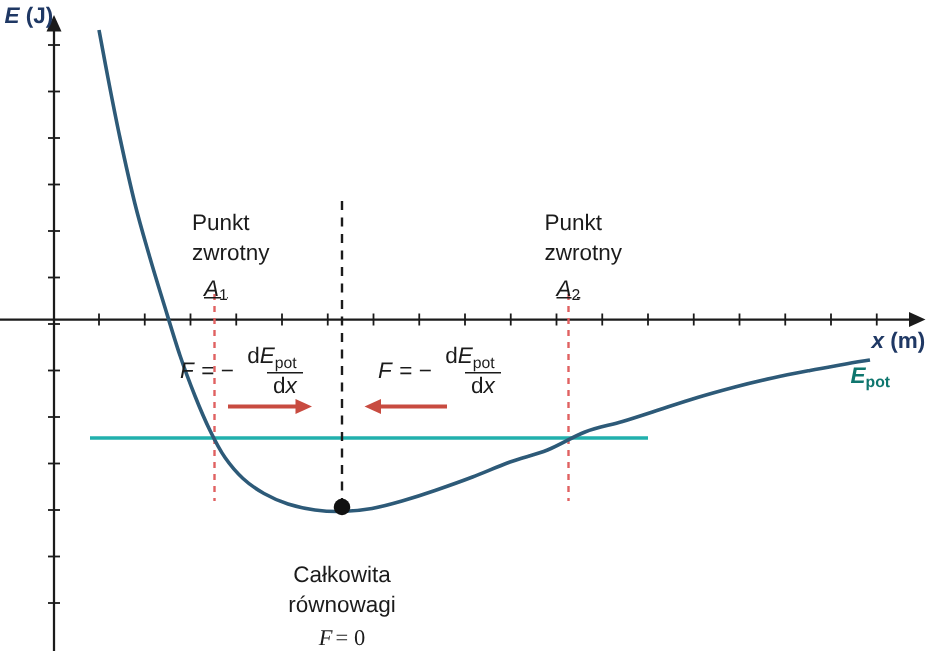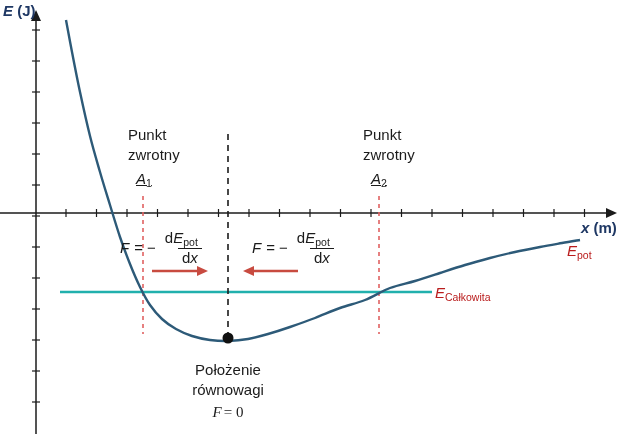--- a/index.html
+++ b/index.html
@@ -2,28 +2,28 @@
 <html><head>
 <meta charset="utf-8">
 <style>
   html,body{margin:0;padding:0;background:#ffffff;}
   .fig{position:relative;width:624px;height:434px;background:#ffffff;overflow:hidden;
        font-family:"Liberation Sans", sans-serif;color:#1b1b1b;}
   .fig svg{position:absolute;left:0;top:0;}
   .lbl{position:absolute;font-size:15px;line-height:1.3;}
   .it{font-style:italic;}
   .navy{color:#1f3864;font-weight:bold;}
-  .pre{white-space:pre-line;}
+  .pre{white-space:pre-line;margin-top:14px;}
   sub{font-size:10.5px;vertical-align:-3px;}
   .tp-point{margin-top:5px;margin-left:8px;text-decoration:underline;}
   .formula{display:inline-flex;align-items:center;gap:5px;font-size:15px;}
   .frac{display:inline-flex;flex-direction:column;align-items:flex-end;}
   .frac .num,.frac .den{display:block;padding:0 4px;line-height:1.15;}
   .frac .den{border-top:1.4px solid #1b1b1b;}
-  .curve-lbl{color:#b91c1c;font-weight:normal;font-size:15px;}
+  .curve-lbl{color:#0f766e;font-weight:bold;font-size:15px;}
   .eq-label{width:144px;text-align:center;}
   .eq-cond{margin-top:4px;font-family:Liberation Serif, serif;}
   .eq-cond .cond{margin-left:2px;}
 </style>
 </head>
 <body>
 
 <div class="fig">
 
   <svg id="chart-svg" width="624" height="434" viewBox="0 0 624 434">
@@ -103,21 +103,20 @@
     <span class="it">F</span>
     <span>= −</span>
     <span class="frac">
       <span class="num"><span>d</span><span class="it">E</span><sub>pot</sub></span>
       <span class="den"><span>d</span><span class="it">x</span></span>
     </span>
   </div>
 
   <div class="lbl curve-lbl" style="left:567px;top:241px;"><span class="it">E</span><sub>pot</sub></div>
 
-  <div class="lbl curve-lbl" style="left:435px;top:283px;"><span class="it">E</span><sub>Całkowita</sub></div>
 
   <div class="lbl eq-label" style="left:156px;top:360px;">
-    <div class="pre">Położenie
+    <div class="pre">Całkowita
 równowagi</div>
     <div class="eq-cond"><span class="it">F</span><span class="cond">= 0</span></div>
   </div>
 
 </div>
 
 </body></html>

